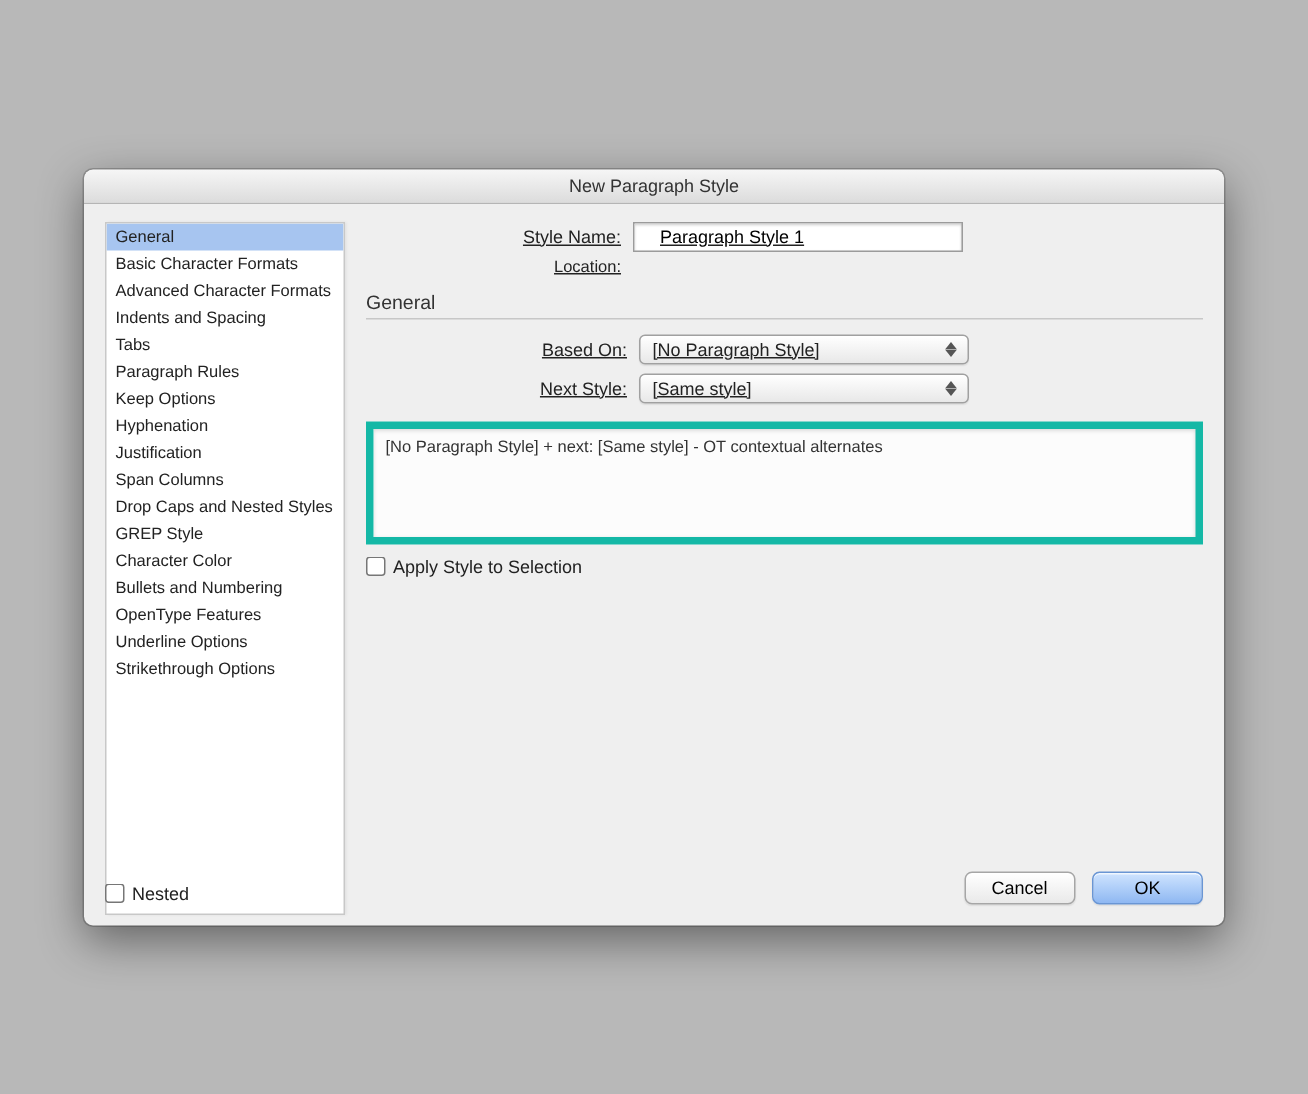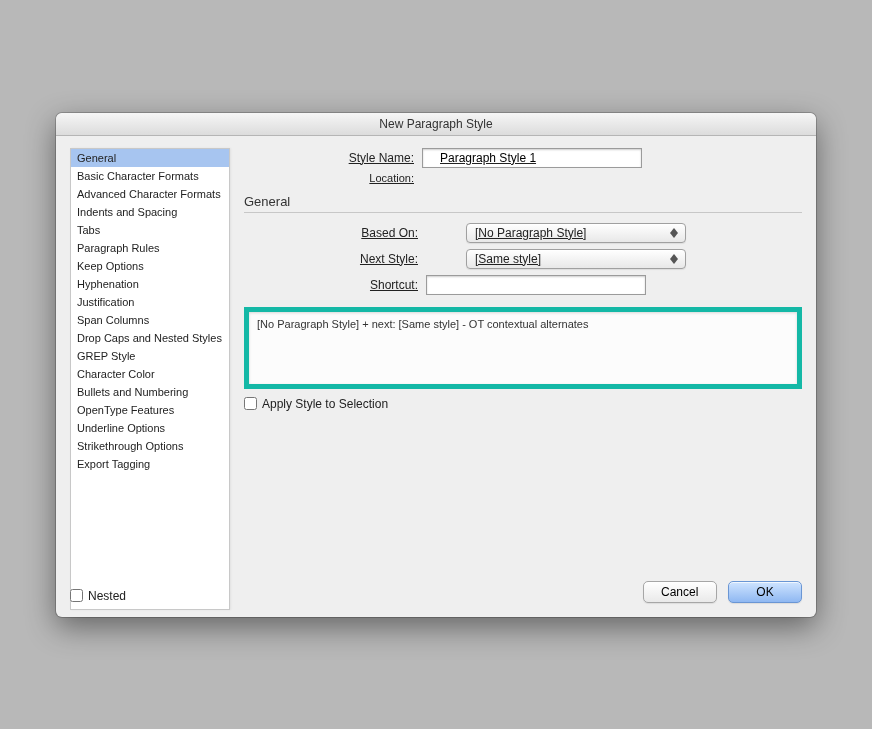--- a/index.html
+++ b/index.html
@@ -92,21 +92,20 @@
   width:220px;
   height:20px;
   line-height:18px;
   padding:0 20px 0 8px;
   font-size:12px;
   background:linear-gradient(#ffffff,#e8e8e8);
   border:1px solid #a0a0a0;
   border-radius:4px;
   box-sizing:border-box;
   box-shadow:0 1px 0 rgba(255,255,255,.6) inset,0 1px 1px rgba(0,0,0,.08);
-  margin-left:40px;
 }
 .select .caret{
   position:absolute;
   right:4px;top:1px;
   width:14px;height:16px;
   display:flex;flex-direction:column;align-items:center;justify-content:center;
 }
 .caret svg{display:block;}
 .section-title{
   font-size:13px;
@@ -181,21 +180,20 @@
         <div class="sidebar-item">Hyphenation</div>
         <div class="sidebar-item">Justification</div>
         <div class="sidebar-item">Span Columns</div>
         <div class="sidebar-item">Drop Caps and Nested Styles</div>
         <div class="sidebar-item">GREP Style</div>
         <div class="sidebar-item">Character Color</div>
         <div class="sidebar-item">Bullets and Numbering</div>
         <div class="sidebar-item">OpenType Features</div>
         <div class="sidebar-item">Underline Options</div>
         <div class="sidebar-item">Strikethrough Options</div>
-        <div class="sidebar-item">Export Tagging</div>
       </div>
 
     <div class="main">
 
       <div class="row">
         <div class="lbl">Style Name:</div>
         <input type="text" class="field field-wide" value="Paragraph Style 1" style="">
       </div>
       <div class="row" style="margin-top:-2px;">
         <div class="lbl small-lbl">Location:</div>
@@ -225,24 +223,20 @@
             <span>[Same style]</span>
             <span class="caret">
               <svg width="8" height="5">
                   <polygon points="0,5 8,5 4,0" fill="#555"></polygon>
                 </svg>
               <svg width="8" height="5">
                   <polygon points="0,0 8,0 4,5" fill="#555"></polygon>
                 </svg>
             </span>
           </div>
-        </div>
-        <div class="row">
-          <div class="lbl">Shortcut:</div>
-          <input type="text" class="field field-wide" value="" style="">
         </div>
       </div>
 
       <div class="textarea">[No Paragraph Style] + next: [Same style] - OT contextual alternates</div>
 
       <label class="chk">
         <input type="checkbox" style="">
         <span>Apply Style to Selection</span>
       </label>
 

